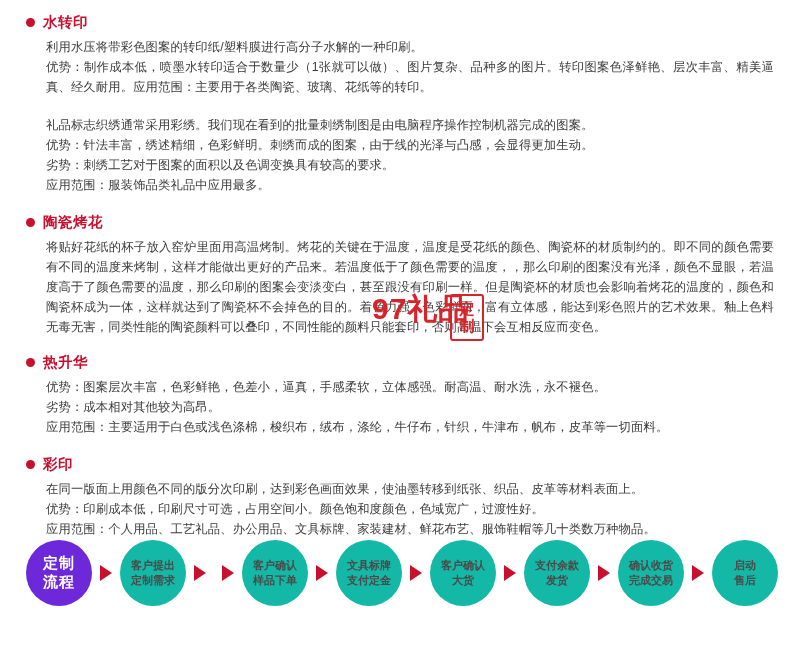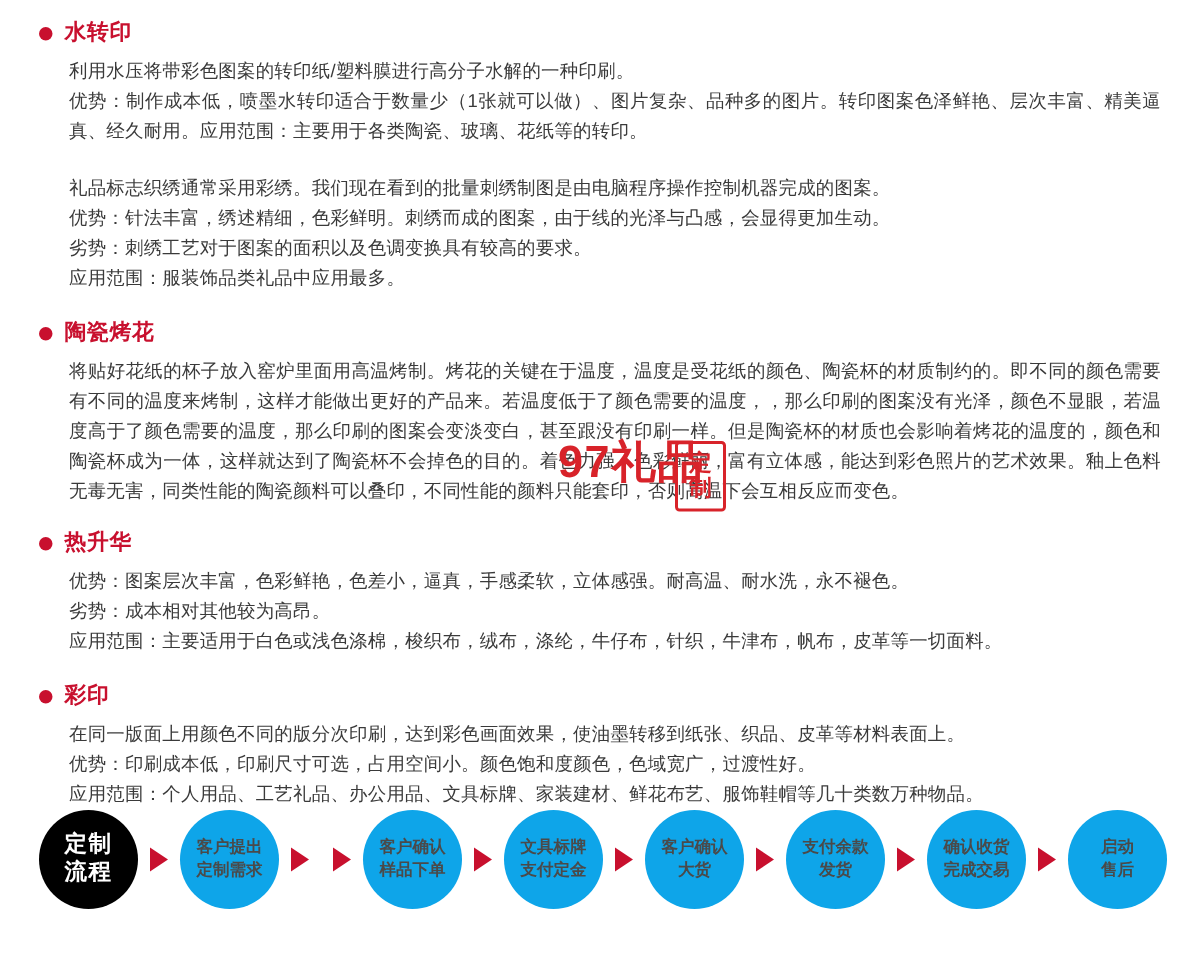--- a/index.html
+++ b/index.html
@@ -111,37 +111,37 @@
     bottom: 42px;
     width: 752px;
     height: 66px;
     display: flex;
     align-items: center;
   }
   .flow-start {
     width: 66px;
     height: 66px;
     border-radius: 50%;
-    background: #000000;
+    background: #6d28d9;
     color: #ffffff;
     font-size: 15px;
     font-weight: bold;
     line-height: 1.25;
     display: flex;
     flex-direction: column;
     align-items: center;
     justify-content: center;
     flex: 0 0 auto;
     letter-spacing: 1px;
   }
   .flow-node {
     width: 66px;
     height: 66px;
     border-radius: 50%;
-    background: #0ea5e9;
+    background: #14b8a6;
     color: #4a4a4a;
     font-size: 11px;
     font-weight: bold;
     line-height: 1.35;
     display: flex;
     flex-direction: column;
     align-items: center;
     justify-content: center;
     flex: 0 0 auto;
     text-align: center;

